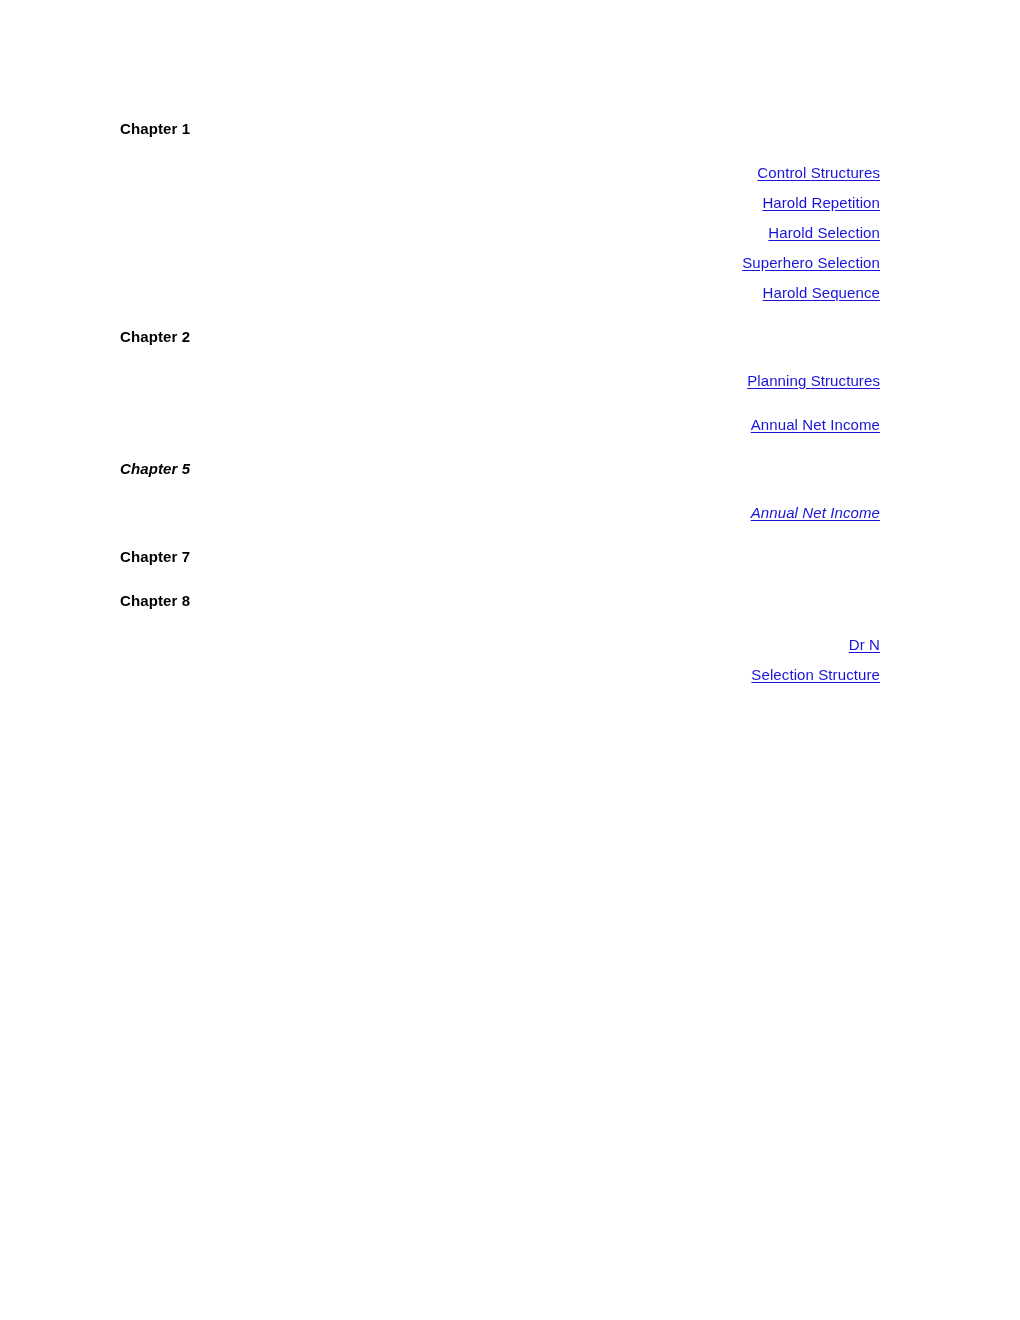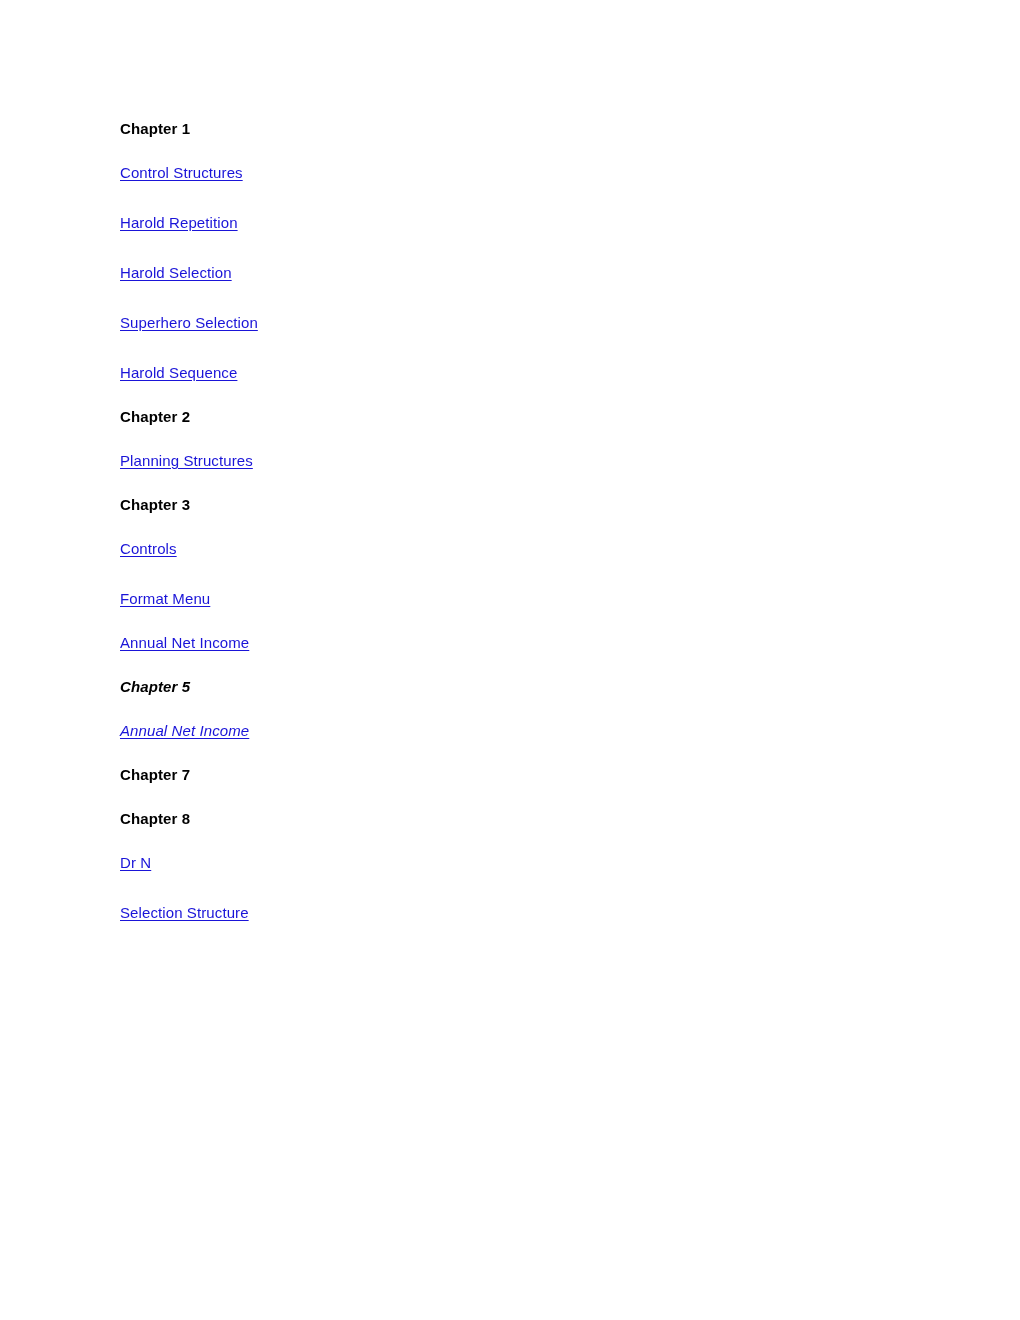--- a/index.html
+++ b/index.html
@@ -52,33 +52,34 @@
     margin: 0;
     padding: 0;
   }
   .entry-item {
     margin: 0;
     padding: 0;
     line-height: 22px;
     height: 22px;
   }
   .entry-item + .entry-item {
-    margin-top: 28px;
+    margin-top: 8px;
   }
   .entry-link {
     font-size: 15px;
     color: #1a14d8;
     text-decoration: underline;
     text-underline-offset: 2px;
     line-height: 22px;
     letter-spacing: 0.1px;
   }
   
   .chapter-group .entry-list {
     margin-bottom: 22px;
+    text-align: right;
   }
 </style>
 </head>
 <body>
 
 <div class="page">
   <div class="toc" id="toc-root">
       <section class="chapter-group">
         <h2 class="chapter-heading">Chapter 1</h2>
         <ul class="entry-list">
@@ -86,27 +87,20 @@
           <li class="entry-item"><a class="entry-link" href="#">Harold Repetition</a></li>
           <li class="entry-item"><a class="entry-link" href="#">Harold Selection</a></li>
           <li class="entry-item"><a class="entry-link" href="#">Superhero Selection</a></li>
           <li class="entry-item"><a class="entry-link" href="#">Harold Sequence</a></li>
         </ul>
       </section>
       <section class="chapter-group">
         <h2 class="chapter-heading">Chapter 2</h2>
         <ul class="entry-list">
           <li class="entry-item"><a class="entry-link" href="#">Planning Structures</a></li>
-        </ul>
-      </section>
-      <section class="chapter-group">
-        <h2 class="chapter-heading">Chapter 3</h2>
-        <ul class="entry-list">
-          <li class="entry-item"><a class="entry-link" href="#">Controls</a></li>
-          <li class="entry-item"><a class="entry-link" href="#">Format Menu</a></li>
         </ul>
       </section>
       <section class="chapter-group">
         <ul class="entry-list">
           <li class="entry-item"><a class="entry-link" href="#">Annual Net Income</a></li>
         </ul>
       </section>
       <section class="chapter-group tight">
         <h2 class="chapter-heading">Chapter 5</h2>
         <ul class="entry-list">

